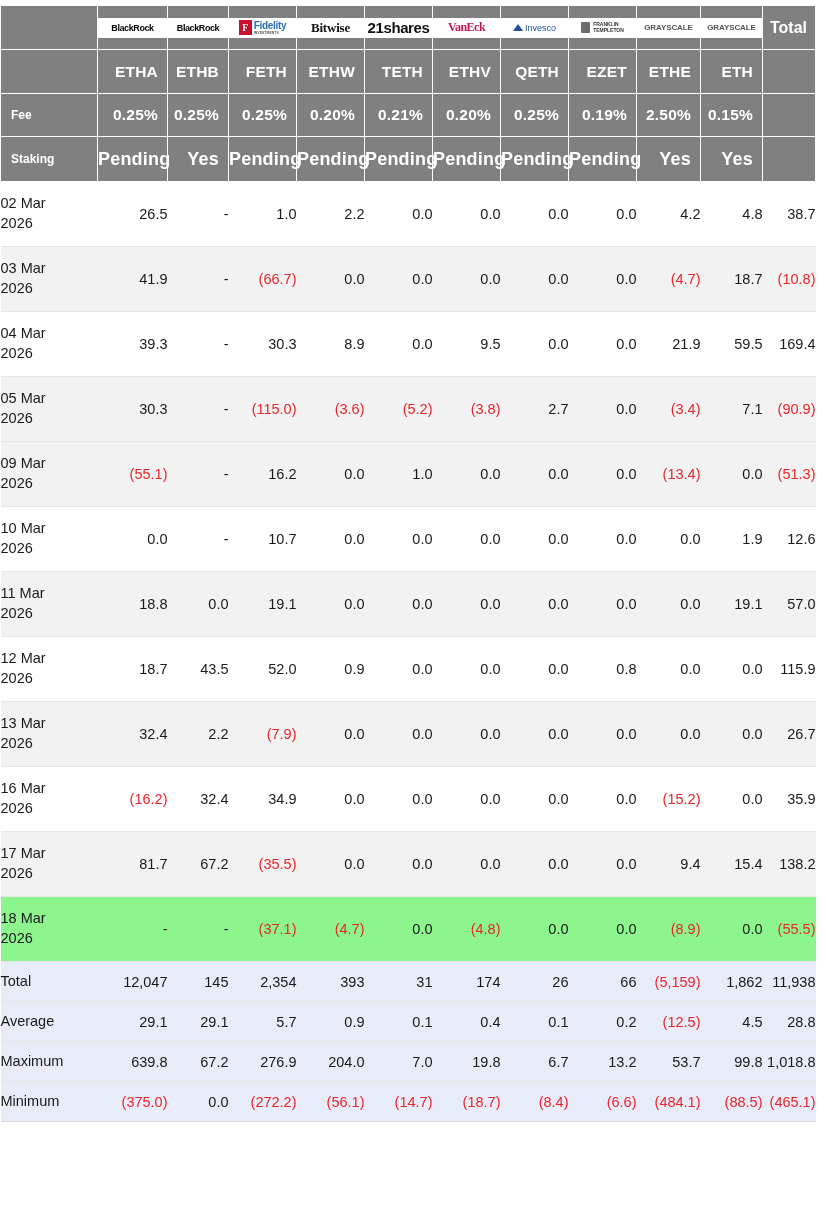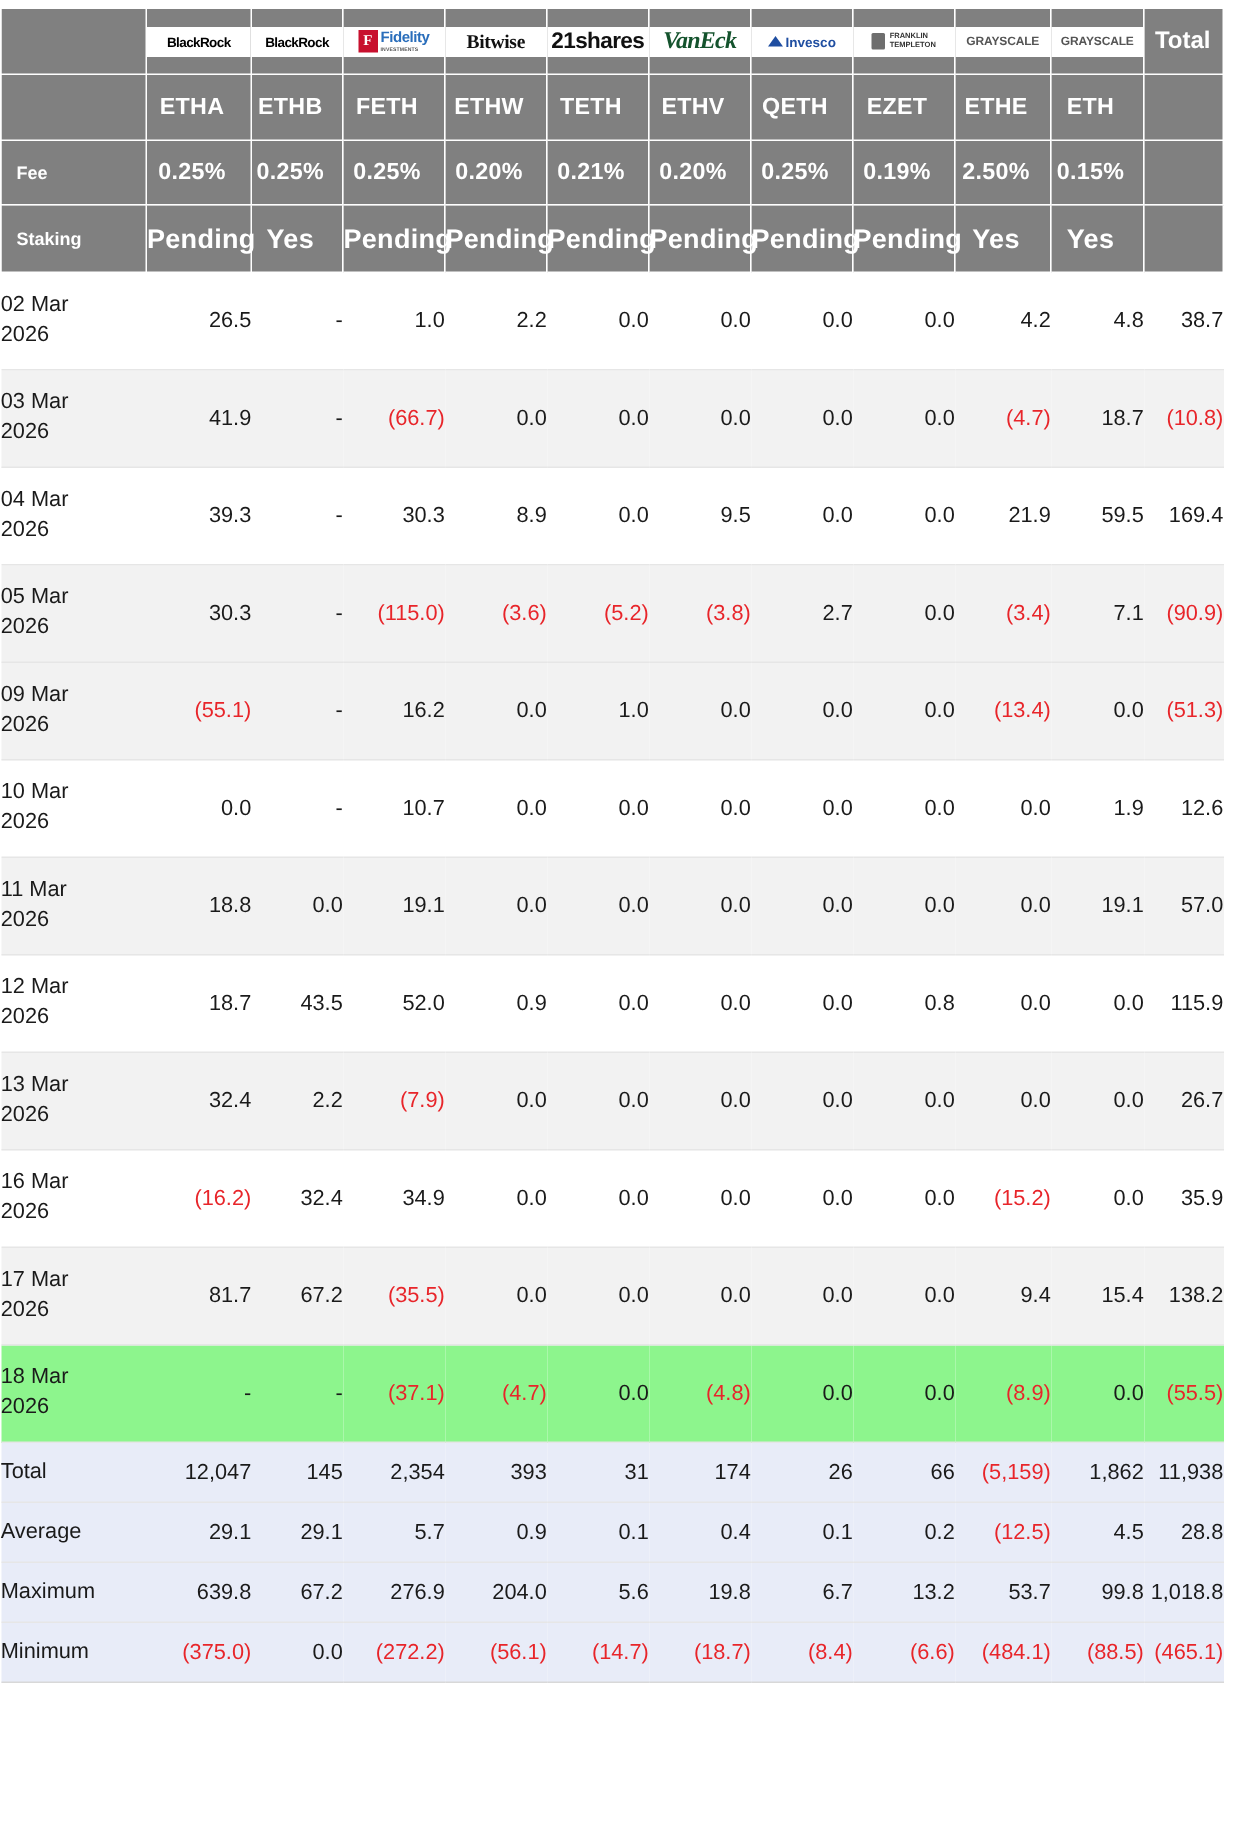--- a/index.html
+++ b/index.html
@@ -47,21 +47,21 @@
   tr.ticker-row td { height: 44px; }
   tr.fee-row td { height: 43px; }
   tr.staking-row td { height: 45px; }
 
   .hdr-left {
     text-align: left;
     padding-left: 10px !important;
     font-size: 12px;
   }
   .hdr-right {
-    text-align: center;
+    text-align: right;
     padding-right: 9px !important;
     font-size: 15.5px;
     letter-spacing: .2px;
   }
   .hdr-right.small { font-size: 18px; }
   .total-hdr {
     text-align: right;
     padding-right: 8px !important;
     font-size: 16px;
   }
@@ -93,30 +93,30 @@
   }
   .fid-name { color: #2a6ebb; font-weight: bold; font-size: 10px; letter-spacing: -0.3px; }
   .fid-sub { color: #555; font-size: 3.4px; display: block; letter-spacing: .1px; }
   .logo-bitwise {
     font-family: "Liberation Serif", serif;
     font-size: 13px; color: #111; letter-spacing: -0.2px;
   }
   .logo-21shares { font-size: 15px; font-weight: bold; color: #111; letter-spacing: -0.4px; }
   .logo-vaneck {
     font-family: "Liberation Serif", serif;
-    font-weight: bold; font-size: 16px; color: #14532d; letter-spacing: -0.5px; font-style: italic;
+    font-weight: bold; font-size: 12px; color: #be185d; letter-spacing: -0.5px;
   }
   .logo-invesco-wrap { display: flex; align-items: center; gap: 2px; }
   .inv-tri {
     width: 0; height: 0;
     border-left: 5px solid transparent;
     border-right: 5px solid transparent;
     border-bottom: 7px solid #1f4ea1;
   }
-  .inv-name { color: #1f4ea1; font-weight: bold; font-size: 9px; }
+  .inv-name { color: #1f4ea1; font-weight: normal; font-size: 9px; }
   .logo-franklin-wrap { display: flex; align-items: center; gap: 3px; }
   .ft-mark {
     width: 9px; height: 11px; background: #6e6e6e;
     border-radius: 1px;
   }
   .ft-name { font-size: 5px; font-weight: bold; color: #333; line-height: 1.15; text-align: left; }
   .logo-grayscale { font-size: 8px; font-weight: bold; color: #555; letter-spacing: -0.1px; text-align: center; }
 
   
   tbody td {
@@ -464,21 +464,21 @@
         <td class="num neg">(12.5)</td>
         <td class="num">4.5</td>
         <td class="num">28.8</td>
       </tr>
       <tr class="r-summary">
         <td class="lbl">Maximum</td>
         <td class="num">639.8</td>
         <td class="num">67.2</td>
         <td class="num">276.9</td>
         <td class="num">204.0</td>
-        <td class="num">5.6</td>
+        <td class="num">7.0</td>
         <td class="num">19.8</td>
         <td class="num">6.7</td>
         <td class="num">13.2</td>
         <td class="num">53.7</td>
         <td class="num">99.8</td>
         <td class="num">1,018.8</td>
       </tr>
       <tr class="r-summary last">
         <td class="lbl">Minimum</td>
         <td class="num neg">(375.0)</td>

